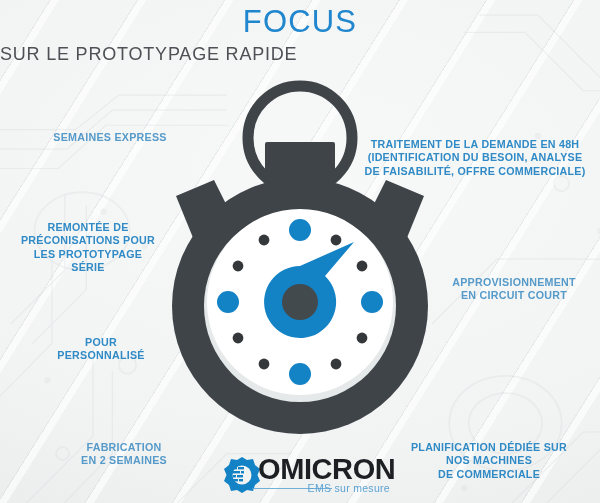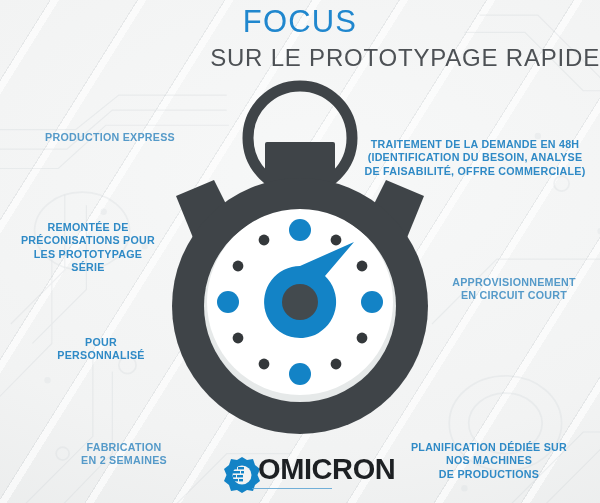--- a/index.html
+++ b/index.html
@@ -55,22 +55,22 @@
     font-size: 31px;
     letter-spacing: 1.2px;
     color: #2087ce;
     font-weight: 400;
   }
   .subtitle {
     position: absolute;
     top: 44px;
     left: 0;
     width: 600px;
-    text-align: right;
-    font-size: 24px;
+    text-align: left;
+    font-size: 18px;
     letter-spacing: .8px;
     color: #4d5155;
     font-weight: 400;
   }
 
   
   .stopwatch {
     position: absolute;
     left: 140px;
     top: 78px;
@@ -222,53 +222,54 @@
       <circle cx="124" cy="162" r="5.4" fill="#34383b"></circle>
     </g>
 
     <path d="M160 188
              A36 36 0 1 0 185 198
              L214 164
              Z" fill="#1383c6"></path>
     <circle cx="160" cy="224" r="18" fill="#434a4e"></circle>
   </svg>
 
-  <div class="callout c-left tone-soft" id="c-livraison">PRODUCTION EXPRESS</div>
+  <div class="callout c-left tone-soft" id="c-livraison">SEMAINES EXPRESS</div>
   <div class="callout c-left tone-strong" id="c-remontee">REMONTÉE DE
 PRÉCONISATIONS POUR
 LES PROTOTYPAGE
 SÉRIE</div>
   <div class="callout c-left tone-strong" id="c-suivi">POUR
 PERSONNALISÉ</div>
   <div class="callout c-left tone-soft" id="c-fabrication">FABRICATION
 EN 2 SEMAINES</div>
 
   <div class="callout c-right tone-strong" id="c-traitement">TRAITEMENT DE LA DEMANDE EN 48H
 (IDENTIFICATION DU BESOIN, ANALYSE
 DE FAISABILITÉ, OFFRE COMMERCIALE)</div>
   <div class="callout c-right tone-soft" id="c-approv">APPROVISIONNEMENT
 EN CIRCUIT COURT</div>
   <div class="callout c-right tone-strong" id="c-planification">PLANIFICATION DÉDIÉE SUR
 NOS MACHINES
-DE PRODUCTIONS</div>
+DE COMMERCIALE</div>
 
   <div class="logo">
     <svg class="logo-gear" viewBox="0 0 40 42">
       <g fill="#1383c6">
         <path d="M20 3 L25 6 L31 5 L33 11 L38 15 L35.5 21 L38 27 L33 31 L31 37 L25 36 L20 39 L15 36 L9 37 L7 31 L2 27 L4.5 21 L2 15 L7 11 L9 5 L15 6 Z"></path>
       </g>
       <circle cx="20" cy="21" r="9.5" fill="#f2f3f3"></circle>
       <g fill="#1383c6">
         <rect x="11" y="13" width="4" height="2.4"></rect>
         <rect x="16" y="13" width="6" height="2.4"></rect>
         <rect x="11" y="17" width="7" height="2.4"></rect>
         <rect x="19" y="17" width="3" height="2.4"></rect>
         <rect x="11" y="21" width="3" height="2.4"></rect>
         <rect x="15" y="21" width="6" height="2.4"></rect>
         <rect x="11" y="25" width="5" height="2.4"></rect>
         <rect x="17" y="25" width="4" height="2.4"></rect>
       </g>
     </svg>
     <div class="logo-word">OMICRON</div>
     <div class="logo-rule"></div>
+    <div class="logo-tag">EMS sur mesure</div>
   </div>
 
 </div>
 
 </body></html>

